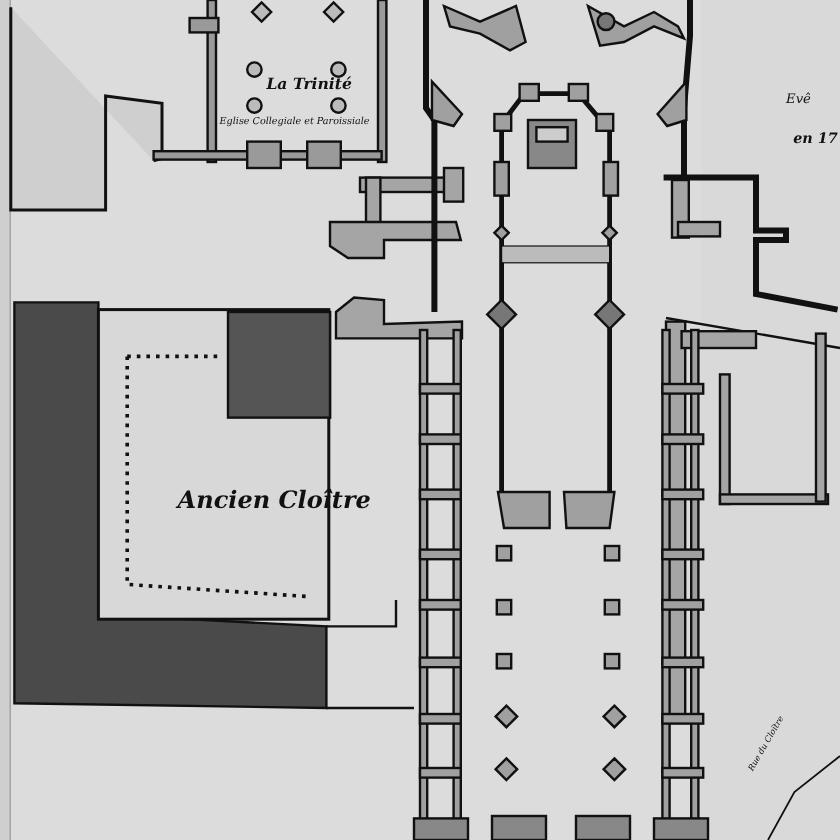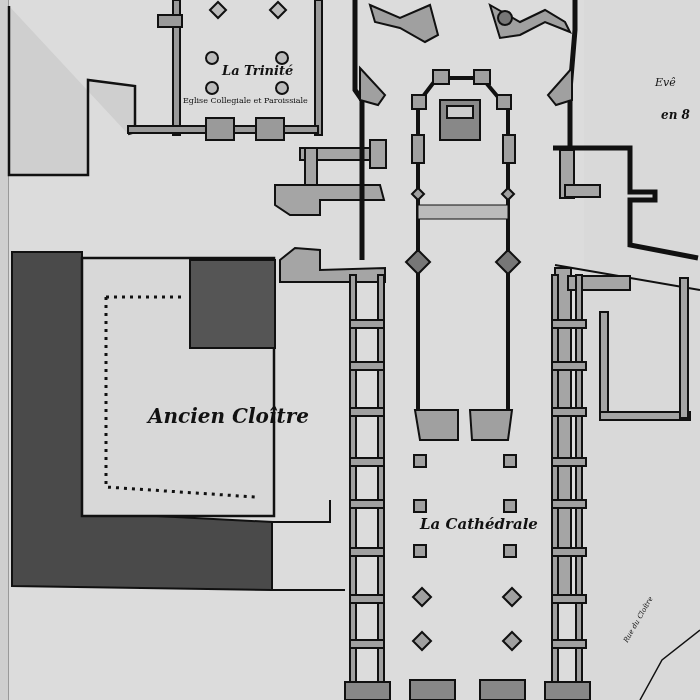--- a/index.html
+++ b/index.html
@@ -1,21 +1,21 @@
 <!DOCTYPE html>
 <html><head>
 <meta charset="utf-8">
 <style>
   html, body { margin:0; padding:0; background:#d9d9d9; }
   body { width:700px; height:700px; overflow:hidden; position:relative; font-family:"DejaVu Serif", serif; }
   #plan { position:absolute; left:0; top:0; width:584px; height:700px; background:#dcdcdc; }
   svg { position:absolute; left:0; top:0; }
   .lbl { position:absolute; color:#111; font-family:"DejaVu Serif", serif; white-space:nowrap; }
   .lbl-trinite { left:222px; top:63px; font-size:13px; font-weight:bold; font-style:italic; }
-  .lbl-trinite-sub { left:183px; top:96px; font-size:8px; }
+  .lbl-trinite-sub { left:183px; top:96px; font-size:8px; font-style:italic; }
   .lbl-cloitre { left:148px; top:404px; font-size:20px; font-weight:bold; font-style:italic; }
   .lbl-cath { left:420px; top:515px; font-size:15px; font-weight:bold; font-style:italic; }
   .lbl-margin1 { left:655px; top:76px; font-size:11px; font-style:italic; }
   .lbl-margin2 { left:661px; top:108px; font-size:12px; font-style:italic; font-weight:bold; }
   .lbl-street { left:622px; top:640px; font-size:7px; font-style:italic; transform:rotate(-60deg); transform-origin:left top; }
   .edge { position:absolute; top:0; left:0; width:8px; height:700px; background:#cfcfcf; border-right:1px solid #999; }
 </style>
 </head>
 <body>
 
@@ -155,17 +155,16 @@
 
       <path d="M272,522 L330,522 L330,500 M272,590 L345,590" fill="none"></path>
     </g>
 
     <path d="M640,700 L662,660 L700,630" stroke="#111" stroke-width="1.5" fill="none"></path>
   </svg>
 
   <div class="lbl lbl-trinite">La Trinité</div>
   <div class="lbl lbl-trinite-sub">Eglise Collegiale et Paroissiale</div>
   <div class="lbl lbl-cloitre">Ancien Cloître</div>
-  <div class="lbl lbl-cath">La Cathédrale</div>
   <div class="lbl lbl-margin1">Evê</div>
-  <div class="lbl lbl-margin2">en 8</div>
+  <div class="lbl lbl-margin2">en 17</div>
   <div class="lbl lbl-street">Rue du Cloître</div>
 </div>
 
 </body></html>

